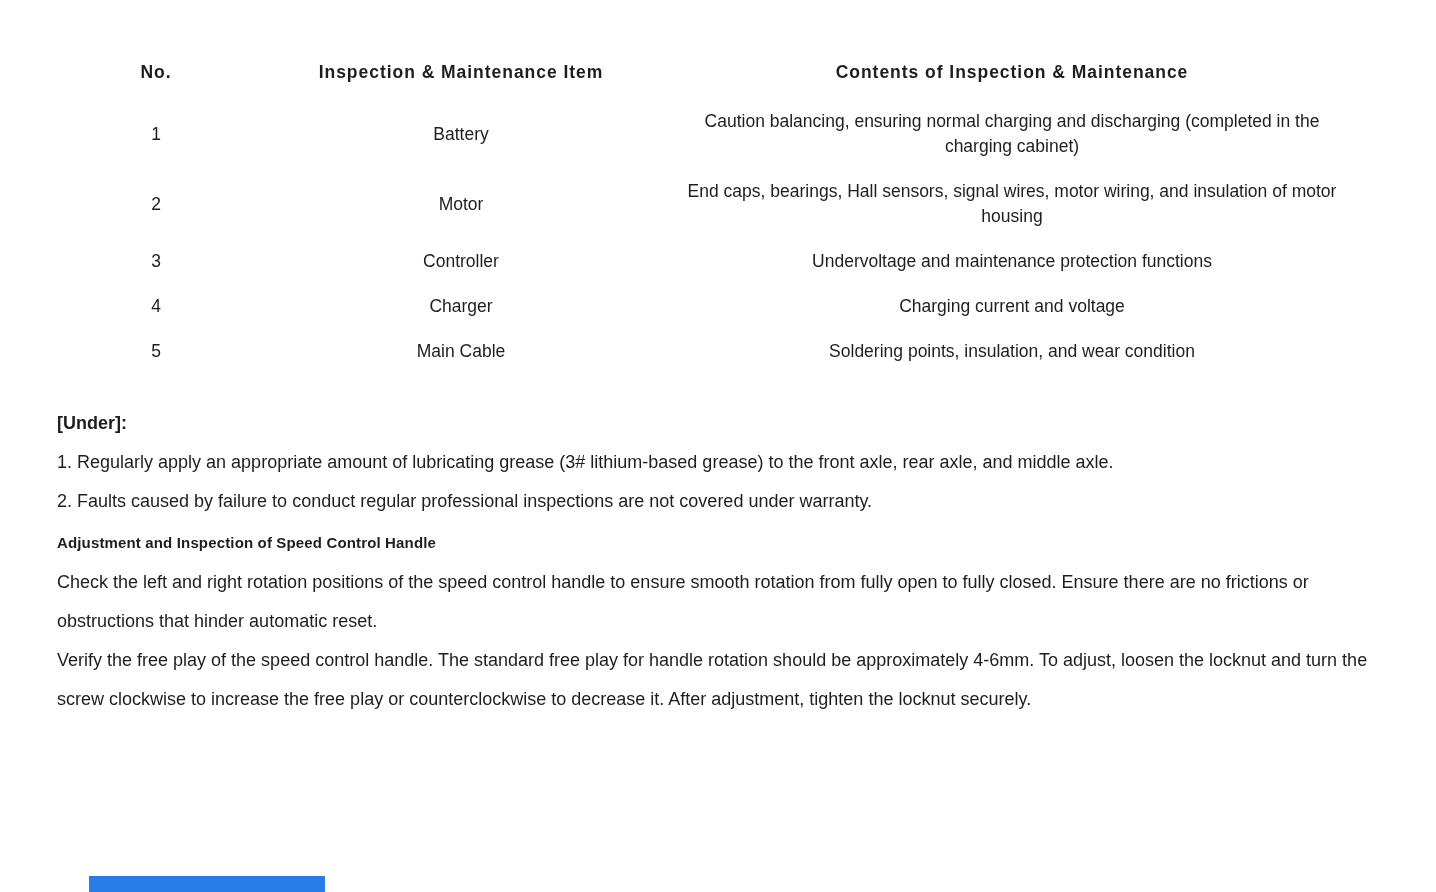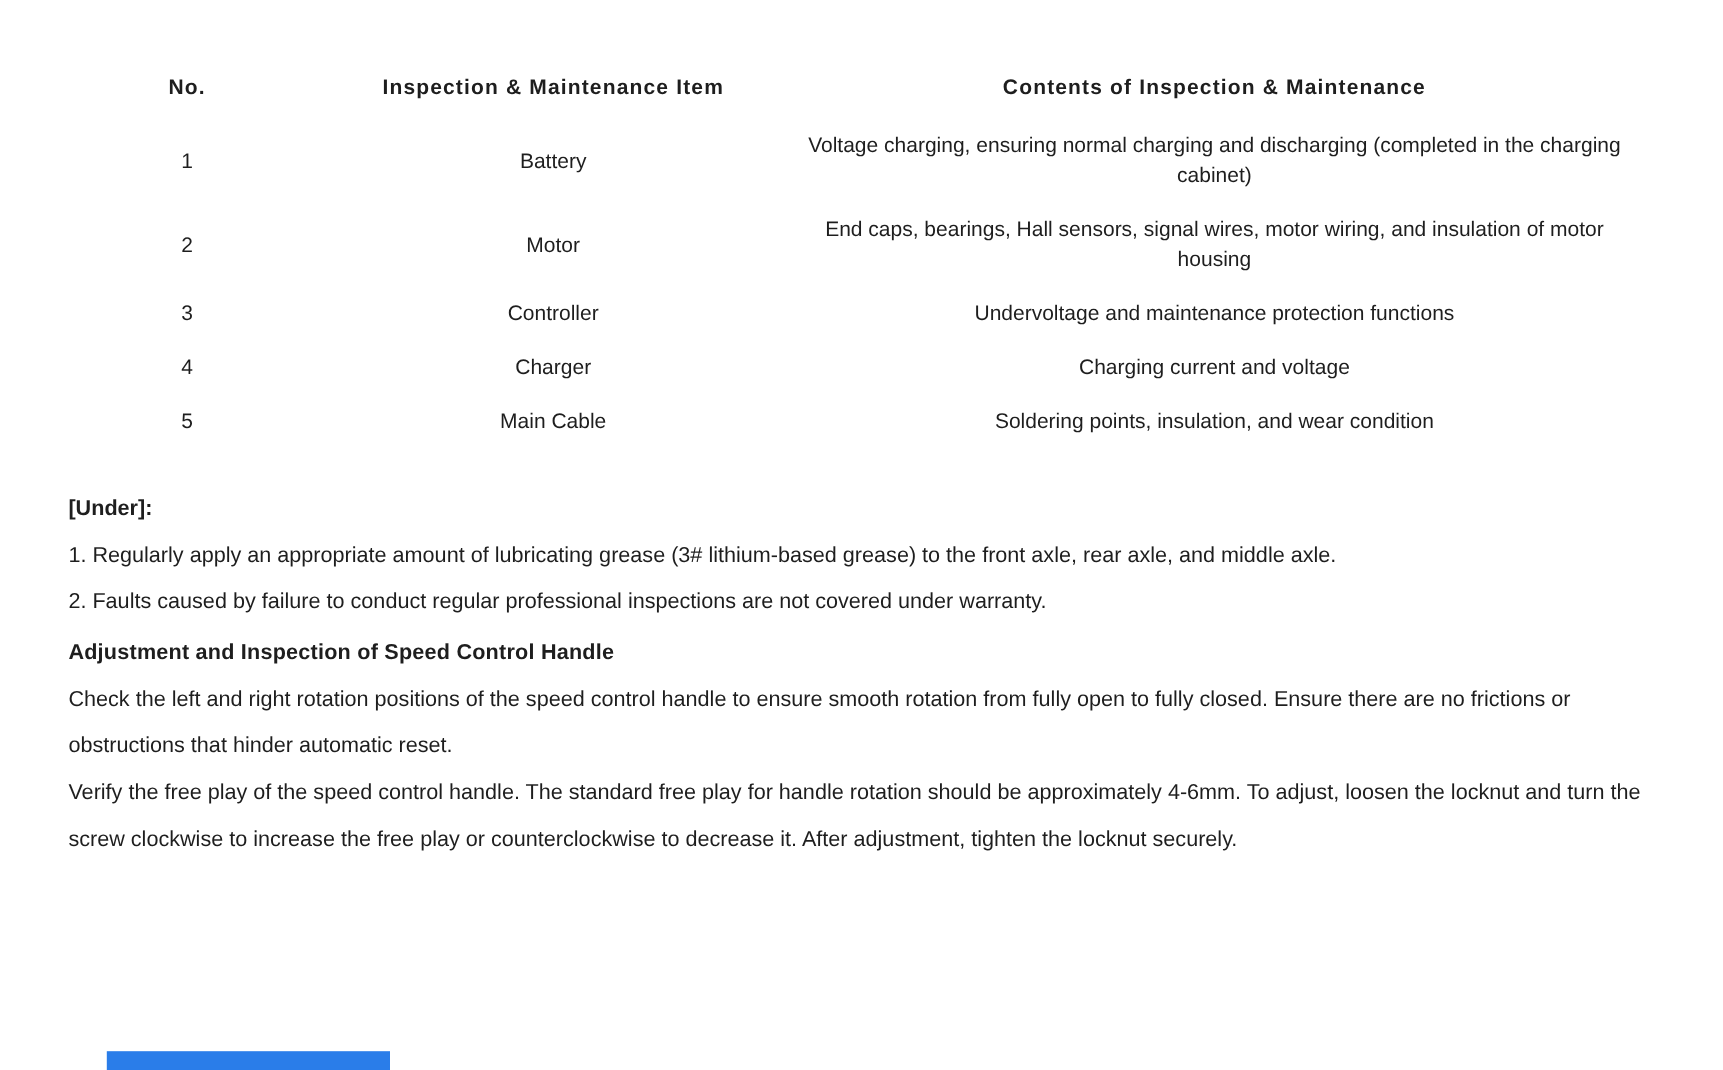--- a/index.html
+++ b/index.html
@@ -57,21 +57,21 @@
     line-height: 39px;
   }
 
   
   .section {
     margin: 2px 57px 0 57px;
     width: 1318px;
   }
   .section-heading {
     font-weight: bold;
-    font-size: 18px;
+    font-size: 15px;
     line-height: 40px;
     letter-spacing: 0.01em;
   }
 
   
   .bottom-bar {
     position: absolute;
     left: 89px;
     bottom: 0;
     width: 236px;
@@ -93,21 +93,21 @@
       <tr>
         <th>No.</th>
         <th>Inspection &amp; Maintenance Item</th>
         <th>Contents of Inspection &amp; Maintenance</th>
       </tr>
     </thead>
     <tbody>
       <tr>
         <td>1</td>
         <td>Battery</td>
-        <td>Voltage charging, ensuring normal charging and discharging (completed in the charging cabinet)</td>
+        <td>Caution balancing, ensuring normal charging and discharging (completed in the charging cabinet)</td>
       </tr>
       <tr>
         <td>2</td>
         <td>Motor</td>
         <td>End caps, bearings, Hall sensors, signal wires, motor wiring, and insulation of motor housing</td>
       </tr>
       <tr>
         <td>3</td>
         <td>Controller</td>
         <td>Undervoltage and maintenance protection functions</td>

